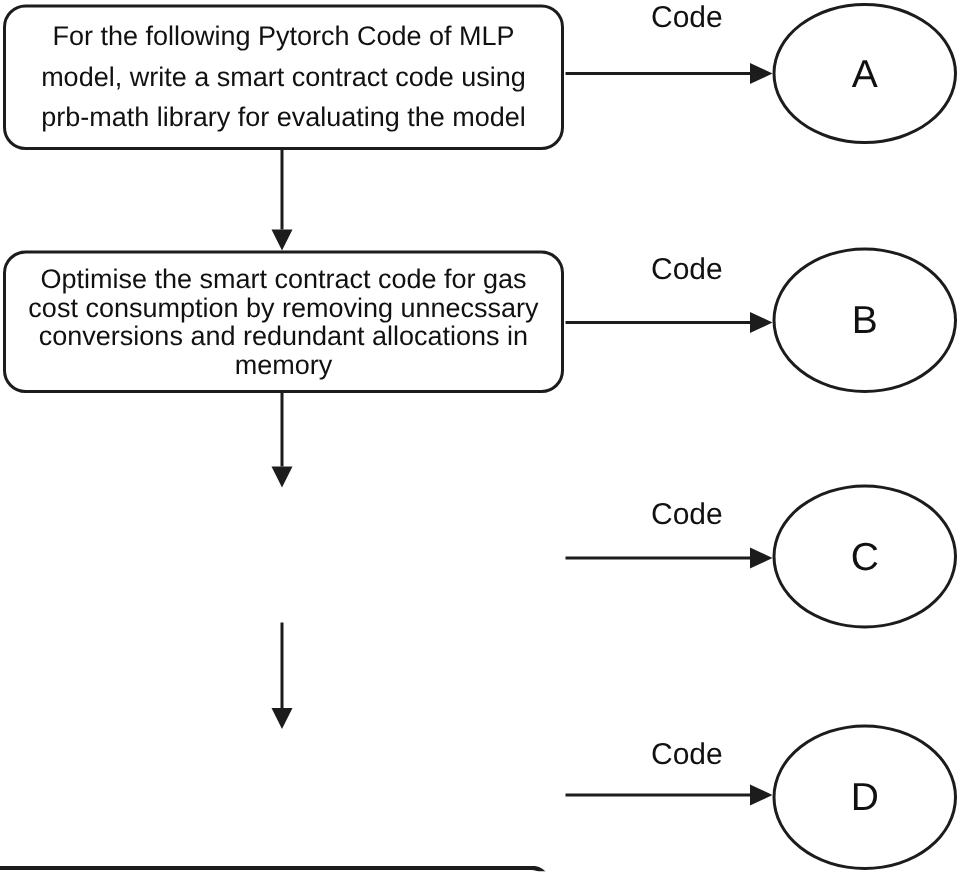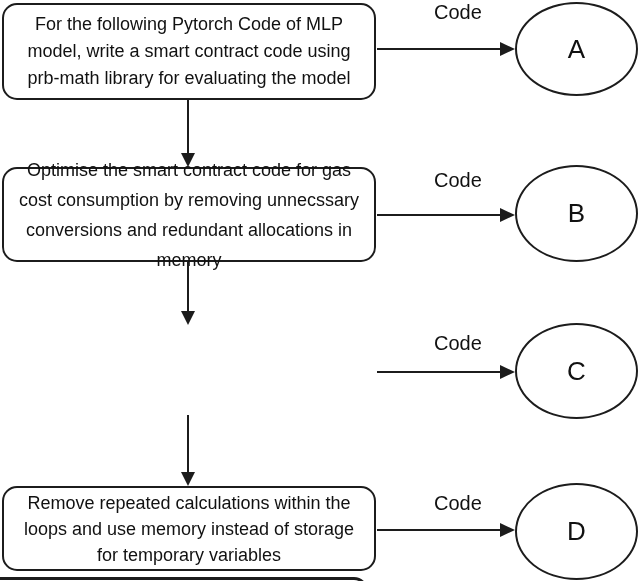--- a/index.html
+++ b/index.html
@@ -31,21 +31,21 @@
     white-space: pre-line;
     font-size: 18px;
     color: #111111;
     padding: 0 4px;
   }
   .box1 { top: 3px;   height: 97px; }
   .box2 { top: 167px; height: 95px; }
   .box3 { top: 325px; height: 90px; }
   .box4 { top: 486px; height: 85px; }
   .box1 .box-text { line-height: 27px; }
-  .box2 .box-text { line-height: 30px; }
+  .box2 .box-text { line-height: 19px; }
   .box3 .box-text { line-height: 27px; }
   .box4 .box-text { line-height: 26px; }
 
   
   .ellipse {
     position: absolute;
     left: 515px;
     width: 123px;
     box-sizing: border-box;
     border: 2px solid #1c1c1c;
@@ -174,25 +174,20 @@
   <div class="code-label c3">Code</div>
   <div class="h-line h3"></div>
   <div class="h-head h3h"></div>
   <div class="ellipse e3">
     <span>C</span>
   </div>
 
   <div class="v-line v3"></div>
   <div class="v-head v3h"></div>
 
-  <div class="box box4">
-    <span class="box-text">Remove repeated calculations within the
-loops and use memory instead of storage
-for temporary variables</span>
-  </div>
   <div class="code-label c4">Code</div>
   <div class="h-line h4"></div>
   <div class="h-head h4h"></div>
   <div class="ellipse e4">
     <span>D</span>
   </div>
 
   <div class="partial-box"></div>
 
 </div>

